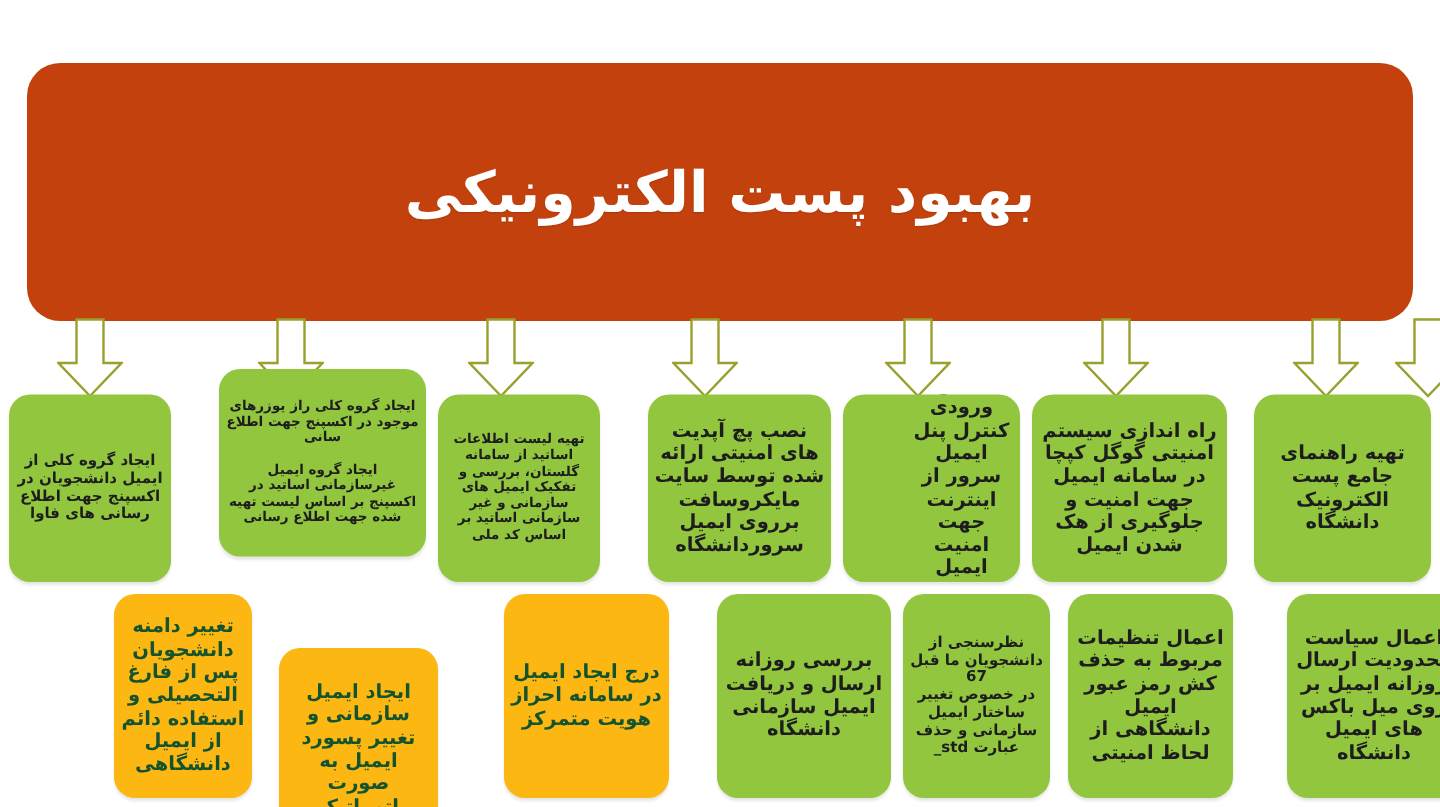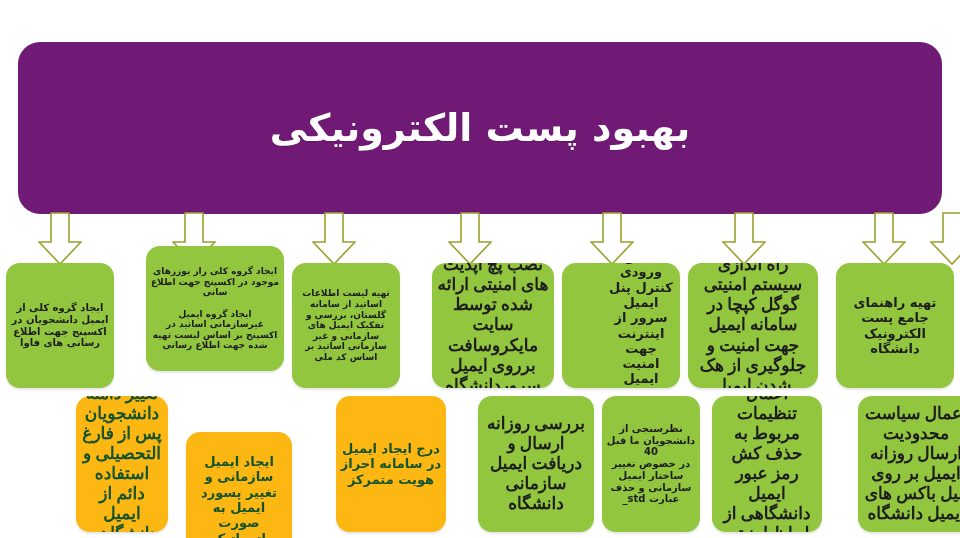--- a/index.html
+++ b/index.html
@@ -17,21 +17,21 @@
     font-family: "DejaVu Sans", "Liberation Sans", sans-serif;
   }
 
   
   .title-banner {
     position: absolute;
     left: 18px;
     top: 42px;
     width: 924px;
     height: 172px;
-    background: #701a75;
+    background: #c2410c;
     border-radius: 22px;
     display: flex;
     align-items: center;
     justify-content: center;
     box-sizing: border-box;
   }
   .title-text {
     color: #ffffff;
     font-size: 38px;
     font-weight: bold;
@@ -75,21 +75,21 @@
     background: #92c63f;
     color: #1d1d1d;
     box-shadow: 0 2px 2px rgba(0,0,0,0.10);
   }
   .orange {
     background: #fcb712;
     color: #14532d;
     box-shadow: 0 2px 2px rgba(0,0,0,0.10);
   }
   .t-lg .label { font-size: 13px; }
-  .t-md .label { font-size: 17px; font-family: Liberation Serif, serif; }
+  .t-md .label { font-size: 13px; }
   .t-sm .label { font-size: 10px; }
   .t-xs .label { font-size: 9px; }
 </style>
 </head>
 <body>
 
 <div id="canvas">
 
   <div class="title-banner">
     <div class="title-text">بهبود پست الکترونیکی</div>
@@ -166,21 +166,21 @@
   <div class="node orange t-lg" style="left:186px; top:396px; width:106px; height:136px;margin-top:36px;">
     <span class="label">ایجاد ایمیل سازمانی و تغییر پسورد ایمیل به صورت اتوماتیک</span>
   </div>
   <div class="node orange t-lg" style="left:336px; top:396px; width:110px; height:136px;">
     <span class="label">درج ایجاد ایمیل در سامانه احراز هویت متمرکز</span>
   </div>
   <div class="node green t-md" style="left:478px; top:396px; width:116px; height:136px;">
     <span class="label">بررسی روزانه ارسال و دریافت ایمیل سازمانی دانشگاه</span>
   </div>
   <div class="node green t-sm" style="left:602px; top:396px; width:98px;  height:136px;">
-    <span class="label">نظرسنجی از دانشجویان ما قبل 40
+    <span class="label">نظرسنجی از دانشجویان ما قبل 67
 در خصوص تغییر ساختار ایمیل سازمانی و حذف عبارت std_</span>
   </div>
   <div class="node green t-md" style="left:712px; top:396px; width:110px; height:136px;">
     <span class="label">اعمال تنظیمات مربوط به حذف کش رمز عبور ایمیل دانشگاهی از لحاظ امنیتی</span>
   </div>
   <div class="node green t-md" style="left:858px; top:396px; width:116px; height:136px;">
     <span class="label">اعمال سیاست محدودیت ارسال روزانه ایمیل بر روی میل باکس های ایمیل دانشگاه</span>
   </div>
 
 </div>

